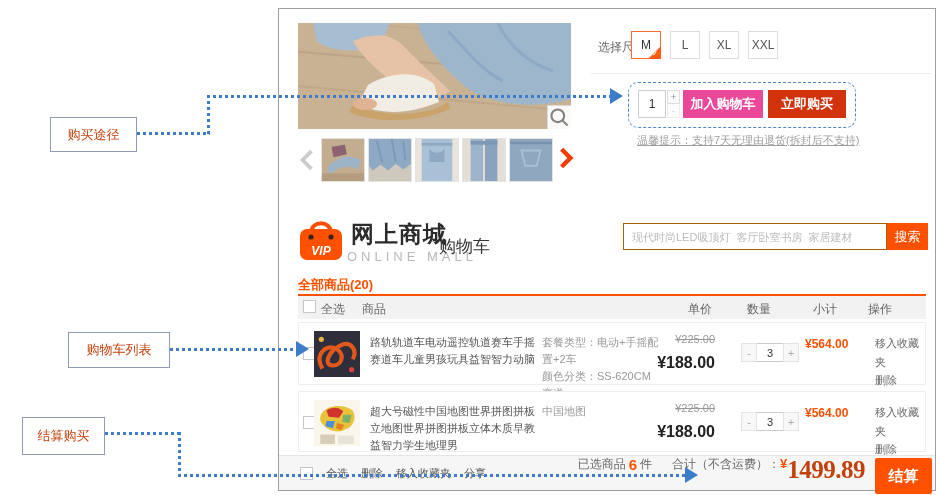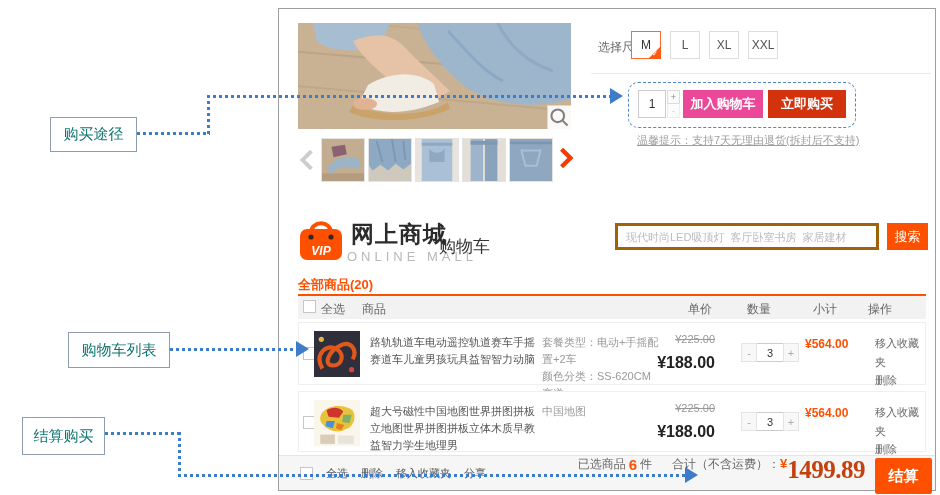--- a/index.html
+++ b/index.html
@@ -50,21 +50,21 @@
     color:#fff; font-size:13px; font-weight:bold; cursor:pointer; }
   .btn-buynow { position:absolute; left:489px; top:81px; width:78px; height:28px; background:#d2330d; border:none;
     color:#fff; font-size:13px; font-weight:bold; cursor:pointer; }
   .tip { position:absolute; left:358px; top:124px; font-size:11px; color:#9e9e9e;text-decoration:underline; }
 
   
   .logo-svg { position:absolute; left:19px; top:206px; width:46px; height:47px; }
   .mall-title { position:absolute; left:72px; top:210px; font-size:23px; font-weight:bold; color:#2b2b2b; letter-spacing:1px; }
   .mall-sub { position:absolute; left:68px; top:240px; font-size:13px; color:#b8b8b8; letter-spacing:4px; }
   .page-name { position:absolute; left:160px; top:226px; font-size:17px; color:#333; }
-  .search-input { position:absolute; left:336px; top:214px; width:264px; height:27px; border:3px solid #a16207;
+  .search-input { position:absolute; left:344px; top:214px; width:264px; height:27px; border:1px solid #a16207;
     padding:9px 8px; font-size:11px; color:#555; outline:none; }
   .search-input::placeholder { color:#bbb; }
   .search-btn { position:absolute; left:608px; top:214px; width:41px; height:27px; background:#ff5000; border:none;
     color:#fff; font-size:13px; cursor:pointer; }
 
   
   .sec-title { position:absolute; left:19px; top:267px; font-size:13px; font-weight:bold; color:#ff5000; }
   .sec-line { position:absolute; left:19px; top:285px; width:628px; height:2px; background:#ff5000; }
   .thead { position:absolute; left:19px; top:287px; width:628px; height:23px; background:#f2f2f2;
     font-size:12px; color:#666; }
@@ -99,21 +99,21 @@
   .bb-sel-txt { font-size:12px; color:#666; }
   .bb-count { font-size:15px; font-weight:bold; color:#ff5000; margin:0 3px; }
   .bb-total-label { font-size:12px; color:#666; margin-left:20px; }
   .bb-cur { font-size:13px; font-weight:bold; color:#ff5000; }
   .bb-total { font-size:25px; font-weight:bold; color:#c2410c; letter-spacing:-0.5px;font-family:Liberation Serif, serif; }
   .checkout-btn { position:absolute; right:3px; top:2px; width:57px; height:36px; background:#ff5000; border:none;
     border-radius:2px; color:#fff; font-size:15px; font-weight:bold; cursor:pointer; }
 
   
   .anno-box { position:absolute; border:1px solid #8f9cb3; background:#fff; display:flex; align-items:center;
-    justify-content:center; font-size:15px; color:#0f766e; z-index:45; }
+    justify-content:center; font-size:13px; color:#c2410c; z-index:45; }
   .dot-h { position:absolute; height:3px; z-index:40;
     background:repeating-linear-gradient(to right,#3d7cc9 0 3px, transparent 3px 6px); }
   .dot-v { position:absolute; width:3px; z-index:40;
     background:repeating-linear-gradient(to bottom,#3d7cc9 0 3px, transparent 3px 6px); }
   .arrow-r { position:absolute; width:0; height:0; z-index:41;
     border-top:8px solid transparent; border-bottom:8px solid transparent; border-left:13px solid #3d7cc9; }
 </style>
 </head>
 <body>
 

